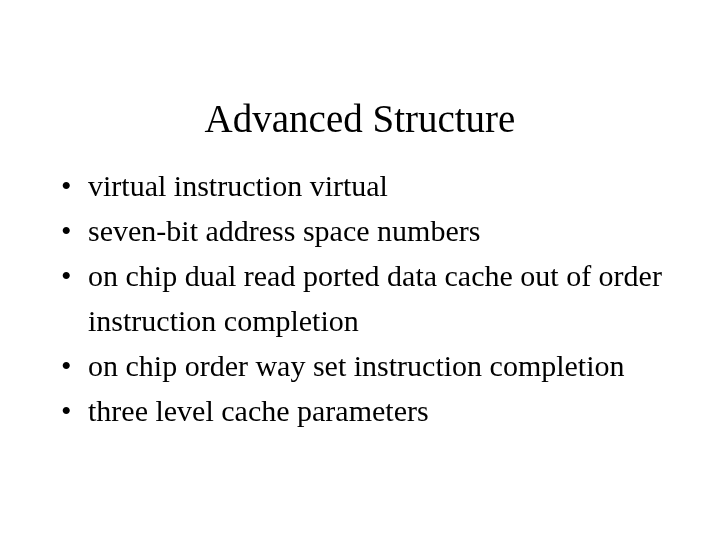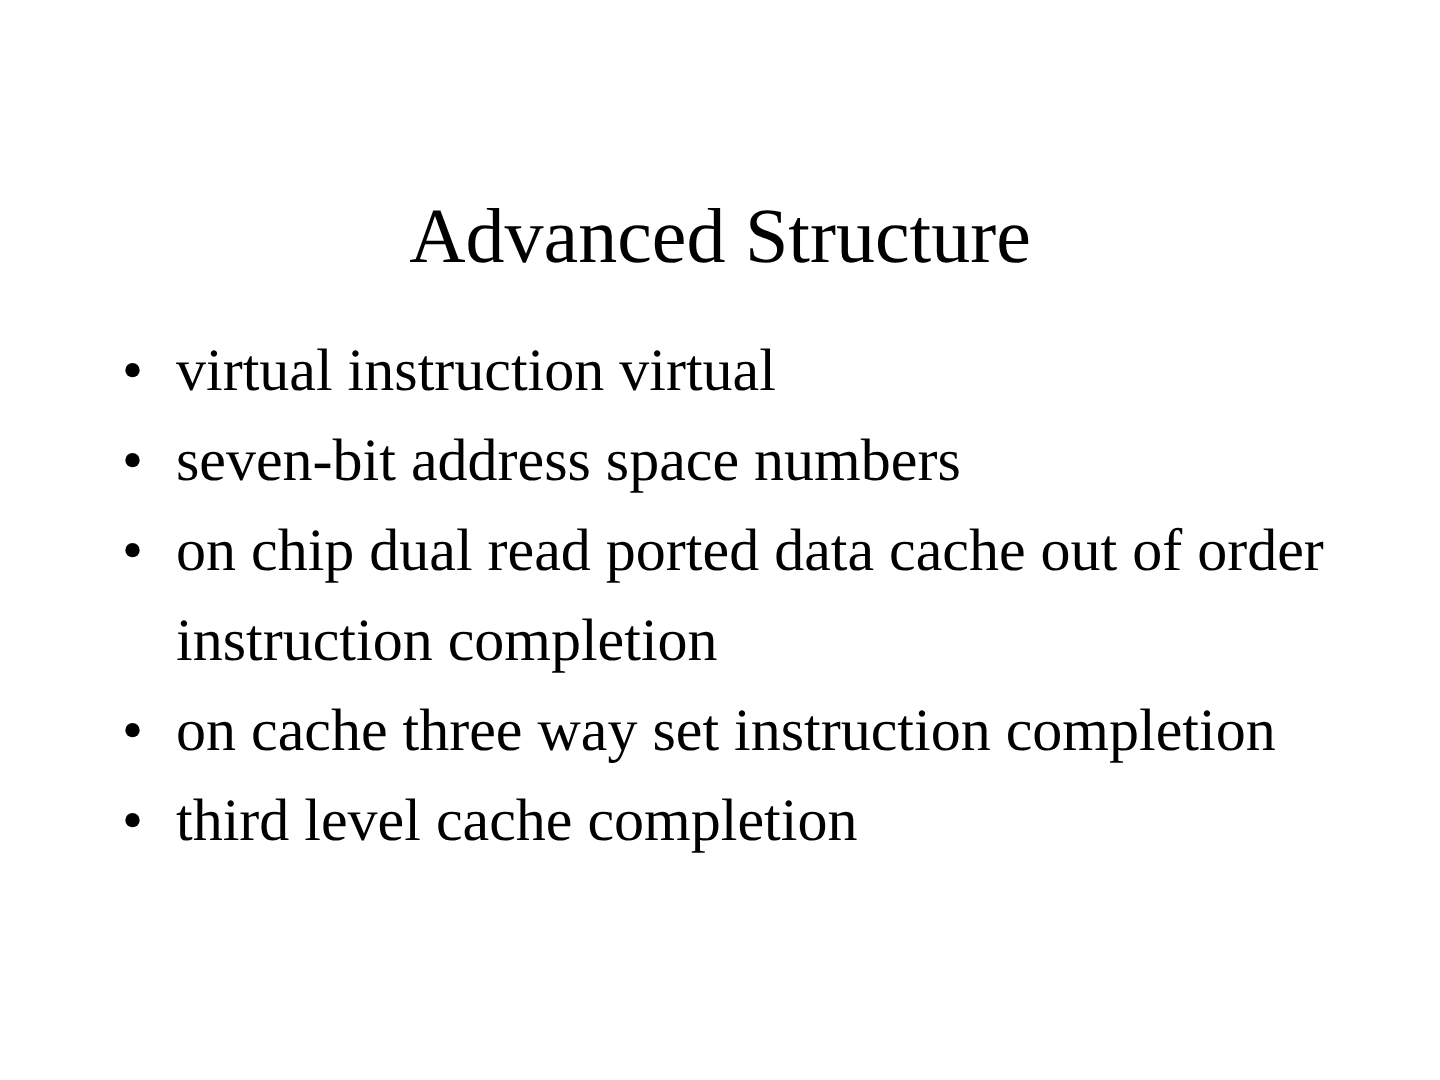--- a/index.html
+++ b/index.html
@@ -86,22 +86,22 @@
       <span class="bullet-text">seven-bit address space numbers</span>
     </li>
 
     <li class="bullet-item">
       <span class="bullet-marker">•</span>
       <span class="bullet-text">on chip dual read ported data cache out of order instruction completion</span>
     </li>
 
     <li class="bullet-item">
       <span class="bullet-marker">•</span>
-      <span class="bullet-text">on cache three way set instruction completion</span>
+      <span class="bullet-text">on chip order way set instruction completion</span>
     </li>
 
     <li class="bullet-item">
       <span class="bullet-marker">•</span>
-      <span class="bullet-text">third level cache completion</span>
+      <span class="bullet-text">three level cache parameters</span>
     </li>
 
   </ul>
 </div>
 
 </body></html>

